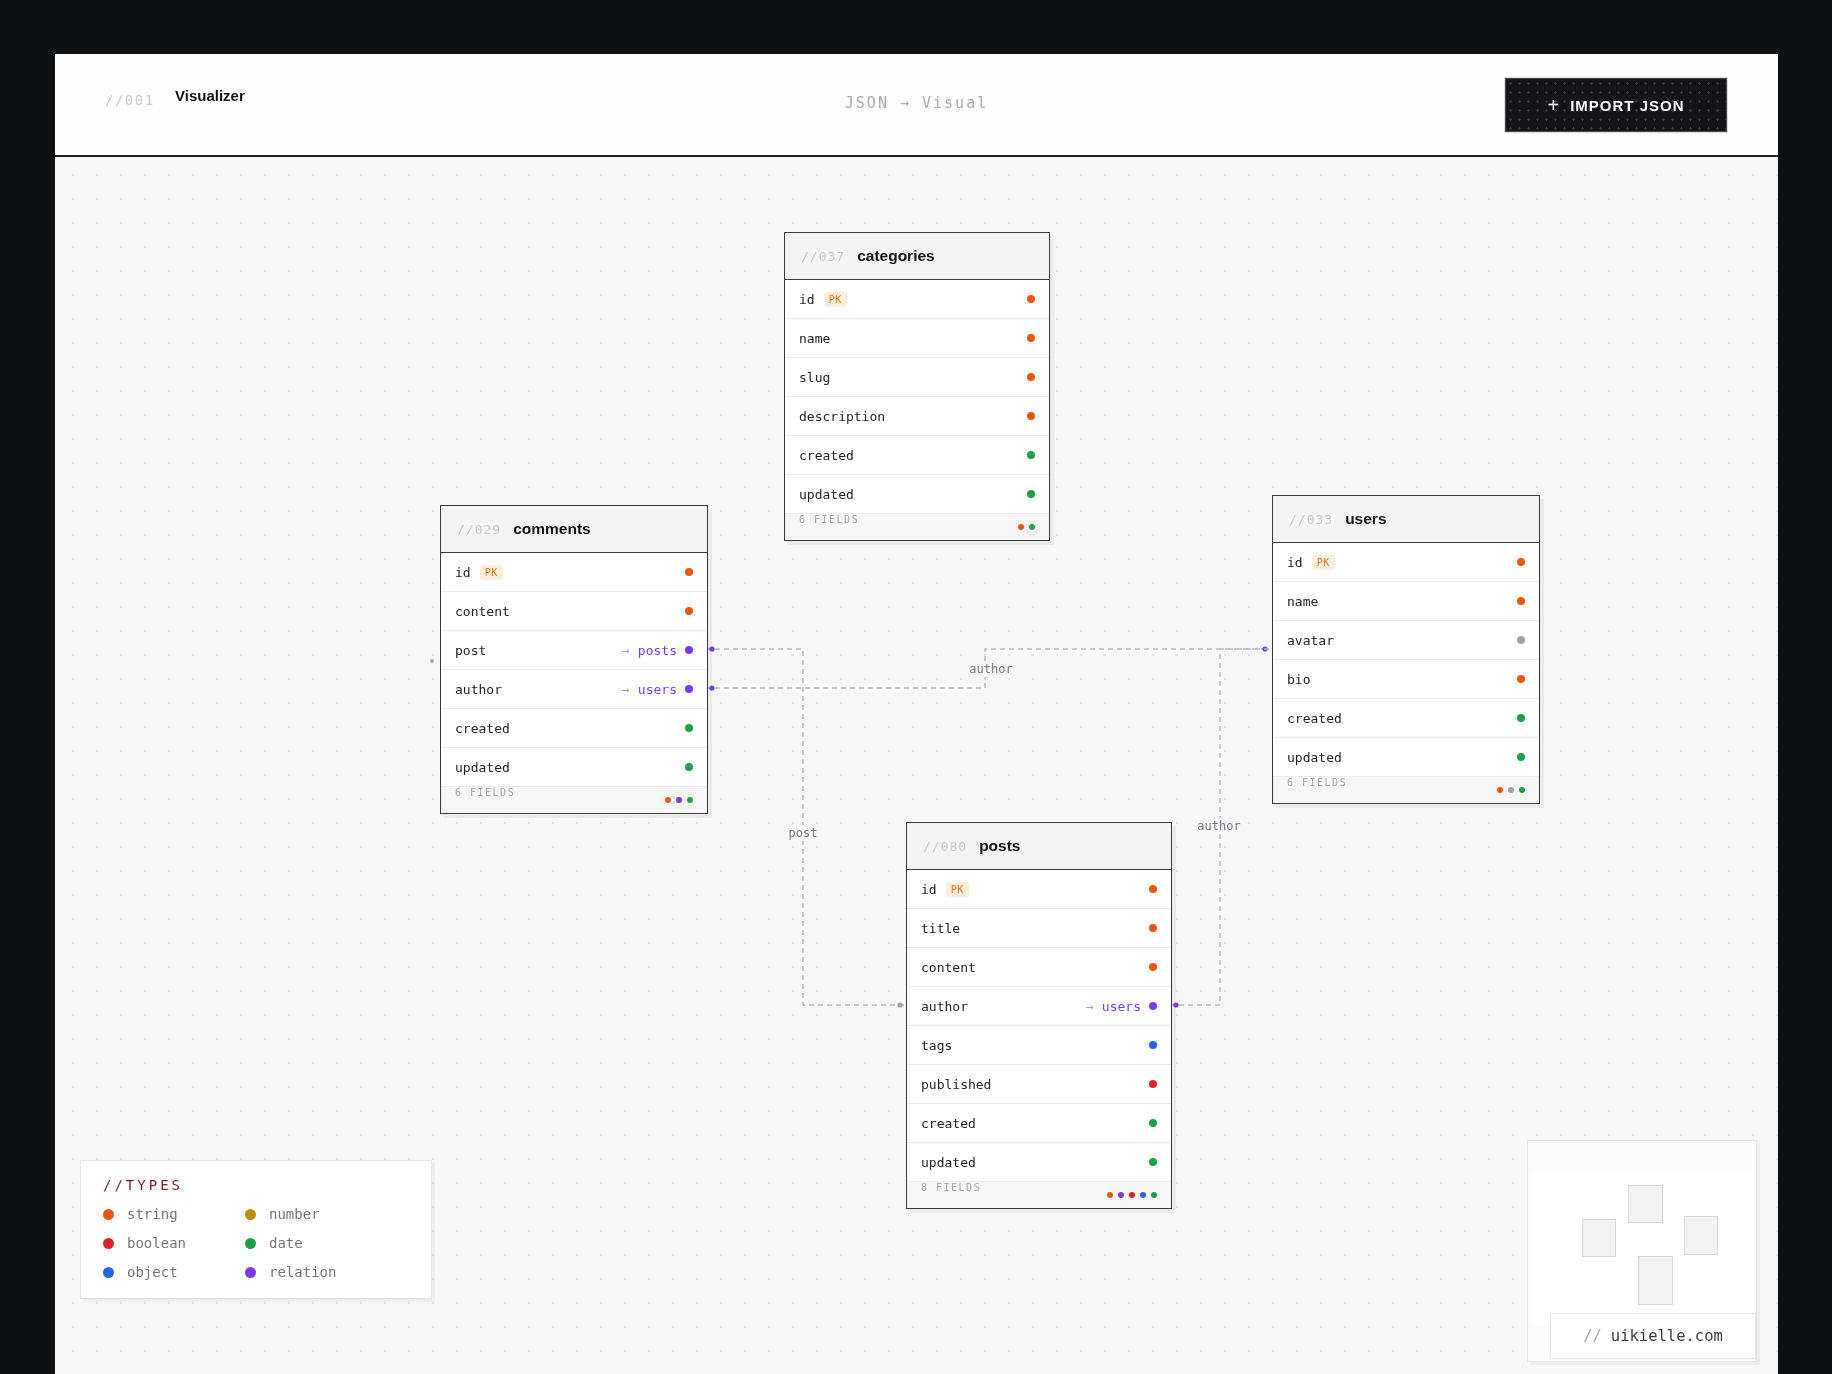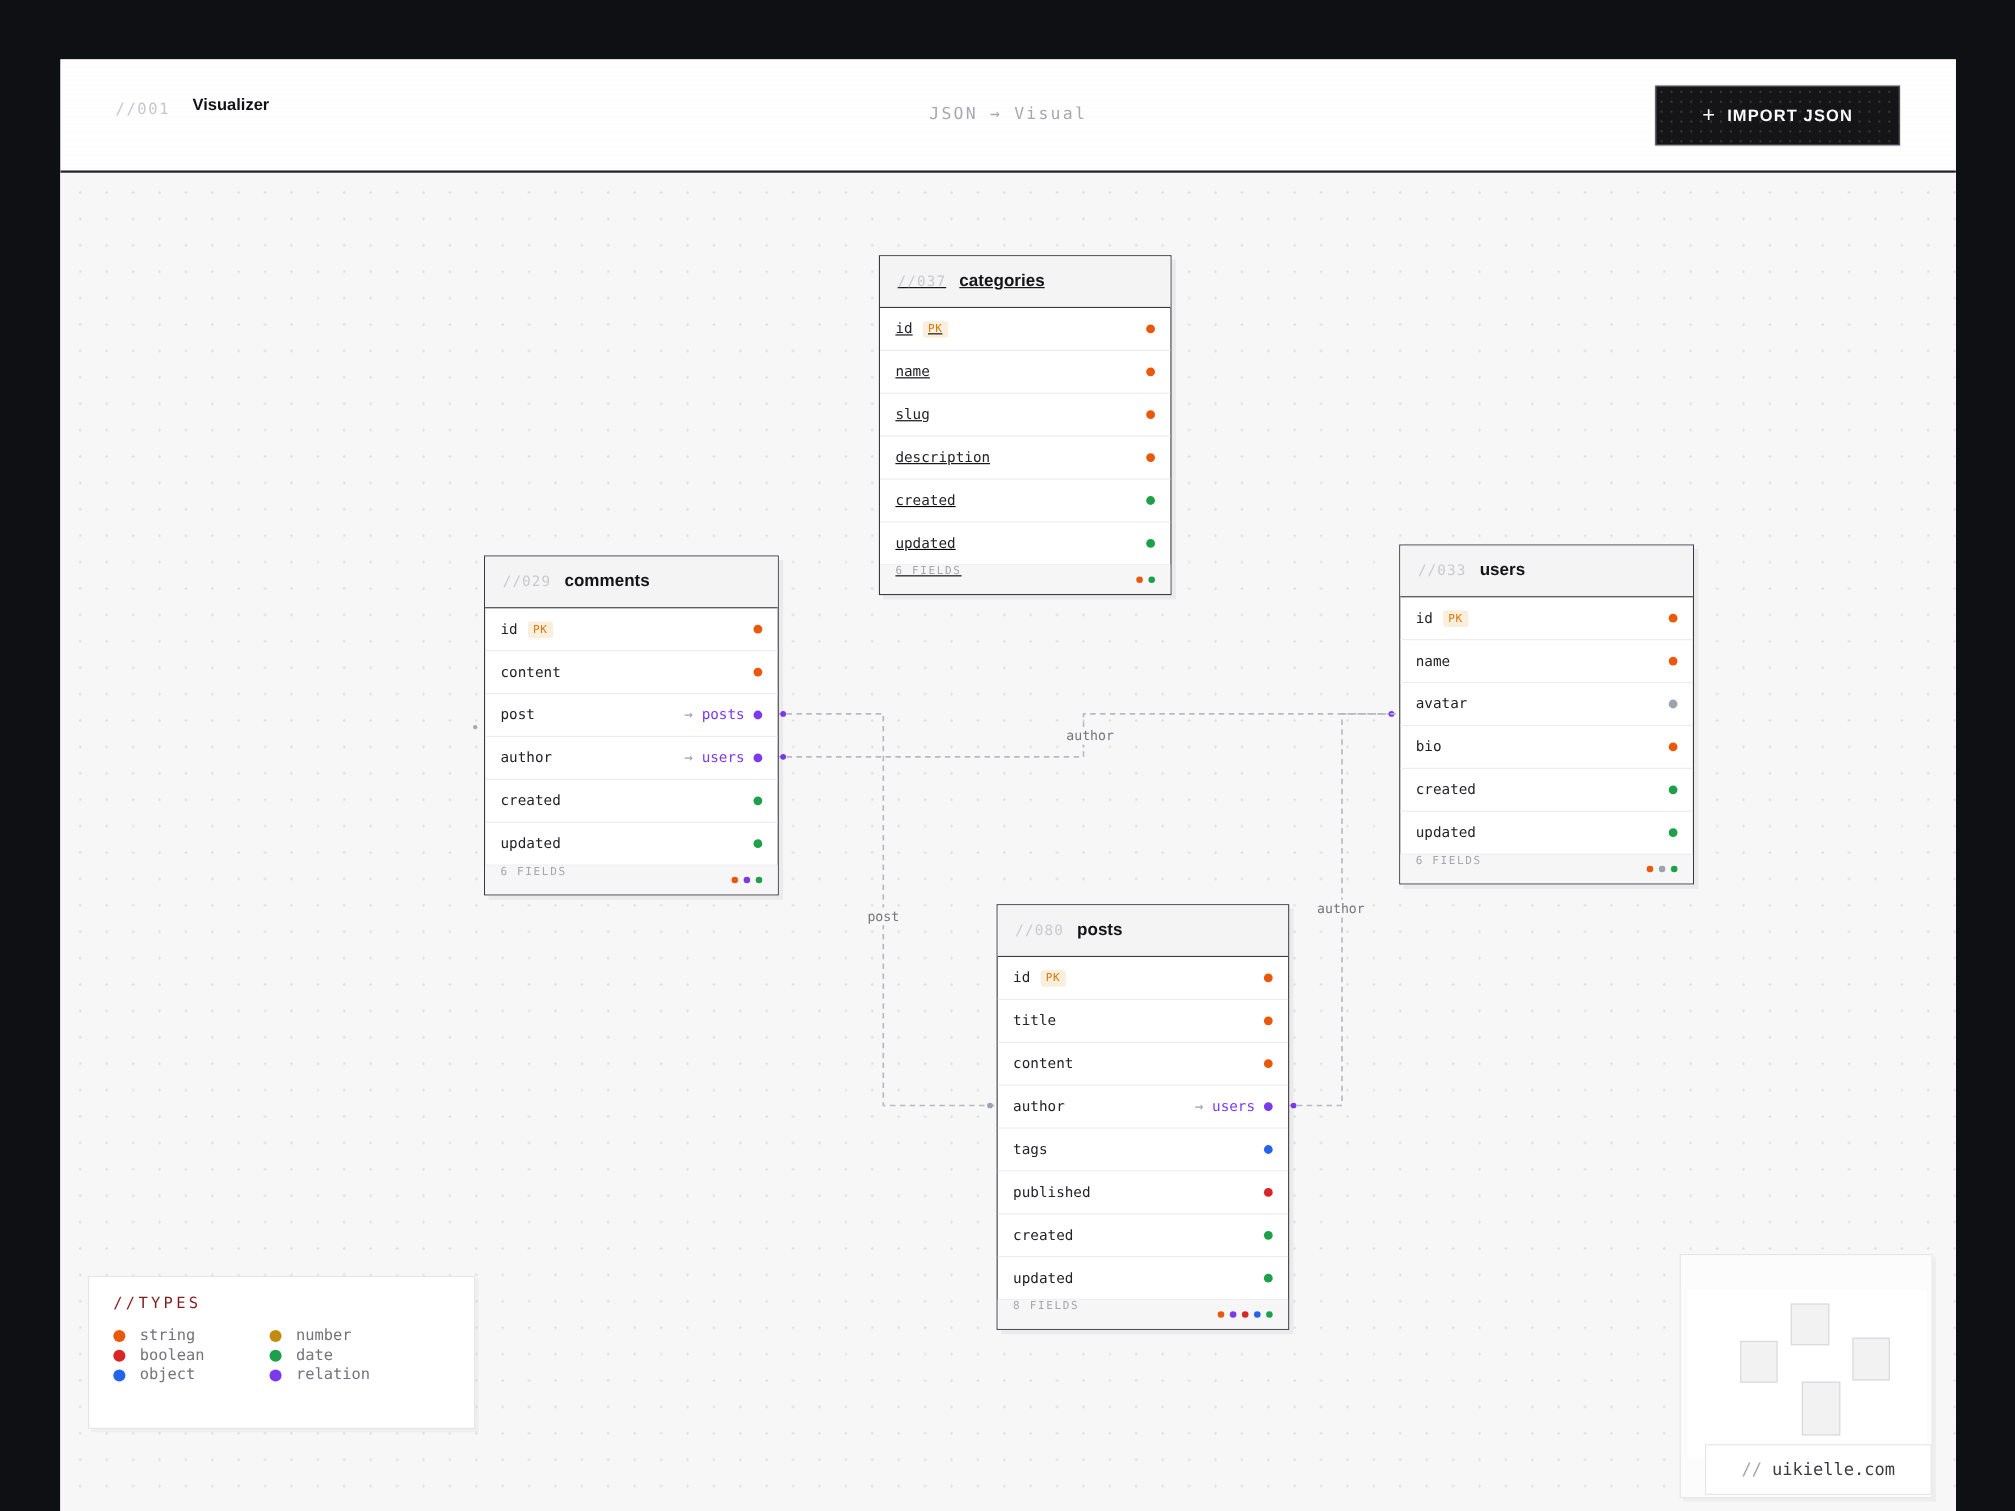--- a/index.html
+++ b/index.html
@@ -53,21 +53,21 @@
   .t-footer{height:26px;background:#f6f6f7;display:flex;justify-content:space-between;
           padding:0 14px;font-size:10px;letter-spacing:1.5px;color:#a6a6ad;box-sizing:border-box;}
   .f-dots{display:flex;gap:5px;align-items:center;}
   .f-dots .dot{width:6px;height:6px;}
 
   
   .card{position:absolute;background:#ffffff;border:1px solid #e5e5e8;
           box-shadow:3px 3px 0 rgba(20,20,25,0.04);box-sizing:border-box;}
   .types-card{left:25px;top:1106px;width:352px;height:139px;padding:16px 0 0 22px;}
   .card-header{color:#7f1d1d;font-size:14px;letter-spacing:3px;}
-  .legend-grid{margin-top:13px;display:grid;grid-template-columns:142px 1fr;row-gap:2px;}
+  .legend-grid{margin-top:13px;display:grid;grid-template-columns:142px 1fr;row-gap:13px;}
   .legend-item{display:flex;align-items:center;gap:13px;}
   .legend-dot{width:11px;height:11px;border-radius:50%;flex:none;}
   .legend-label{font-size:14px;color:#73737b;}
   .status-card{left:25px;top:1266px;width:352px;height:44px;display:flex;align-items:center;
           gap:14px;padding-left:22px;}
   .status-header{color:#9b9ba3;font-size:15px;letter-spacing:3px;}
   .status-divider{color:#d8d8dc;font-size:15px;}
   .status-text{color:#6f6f77;font-size:15px;}
 
   
@@ -151,21 +151,21 @@
         <span class="mini-prefix">//</span>
         <span class="mini-site">uikielle.com</span>
       </div>
     </div>
 
   <div class="line-label" style="left: 748px; top: 779px;">post</div>
       <div class="line-label" style="left: 936px; top: 615px;">author</div>
       <div class="line-label" style="left: 1164px; top: 772px;">author</div>
       <div class="cmark" style="left: 377px; top: 607px;"></div>
       <div class="cmark" style="left: 758px; top: 336px;"></div>
-      <div class="table-card" style="left: 744px; top: 178px; width: 264px; text-decoration: underline;">
+      <div class="table-card" style="left: 729px; top: 178px; width: 264px;">
         <div class="t-header">
           <span class="t-index">//037</span>
           <span class="t-name">categories</span>
         </div>
         <div class="t-row">
           <div class="f-left">
             <span class="f-name">id</span>
             <span class="pk">PK</span>
           </div>
           <div class="f-right">

